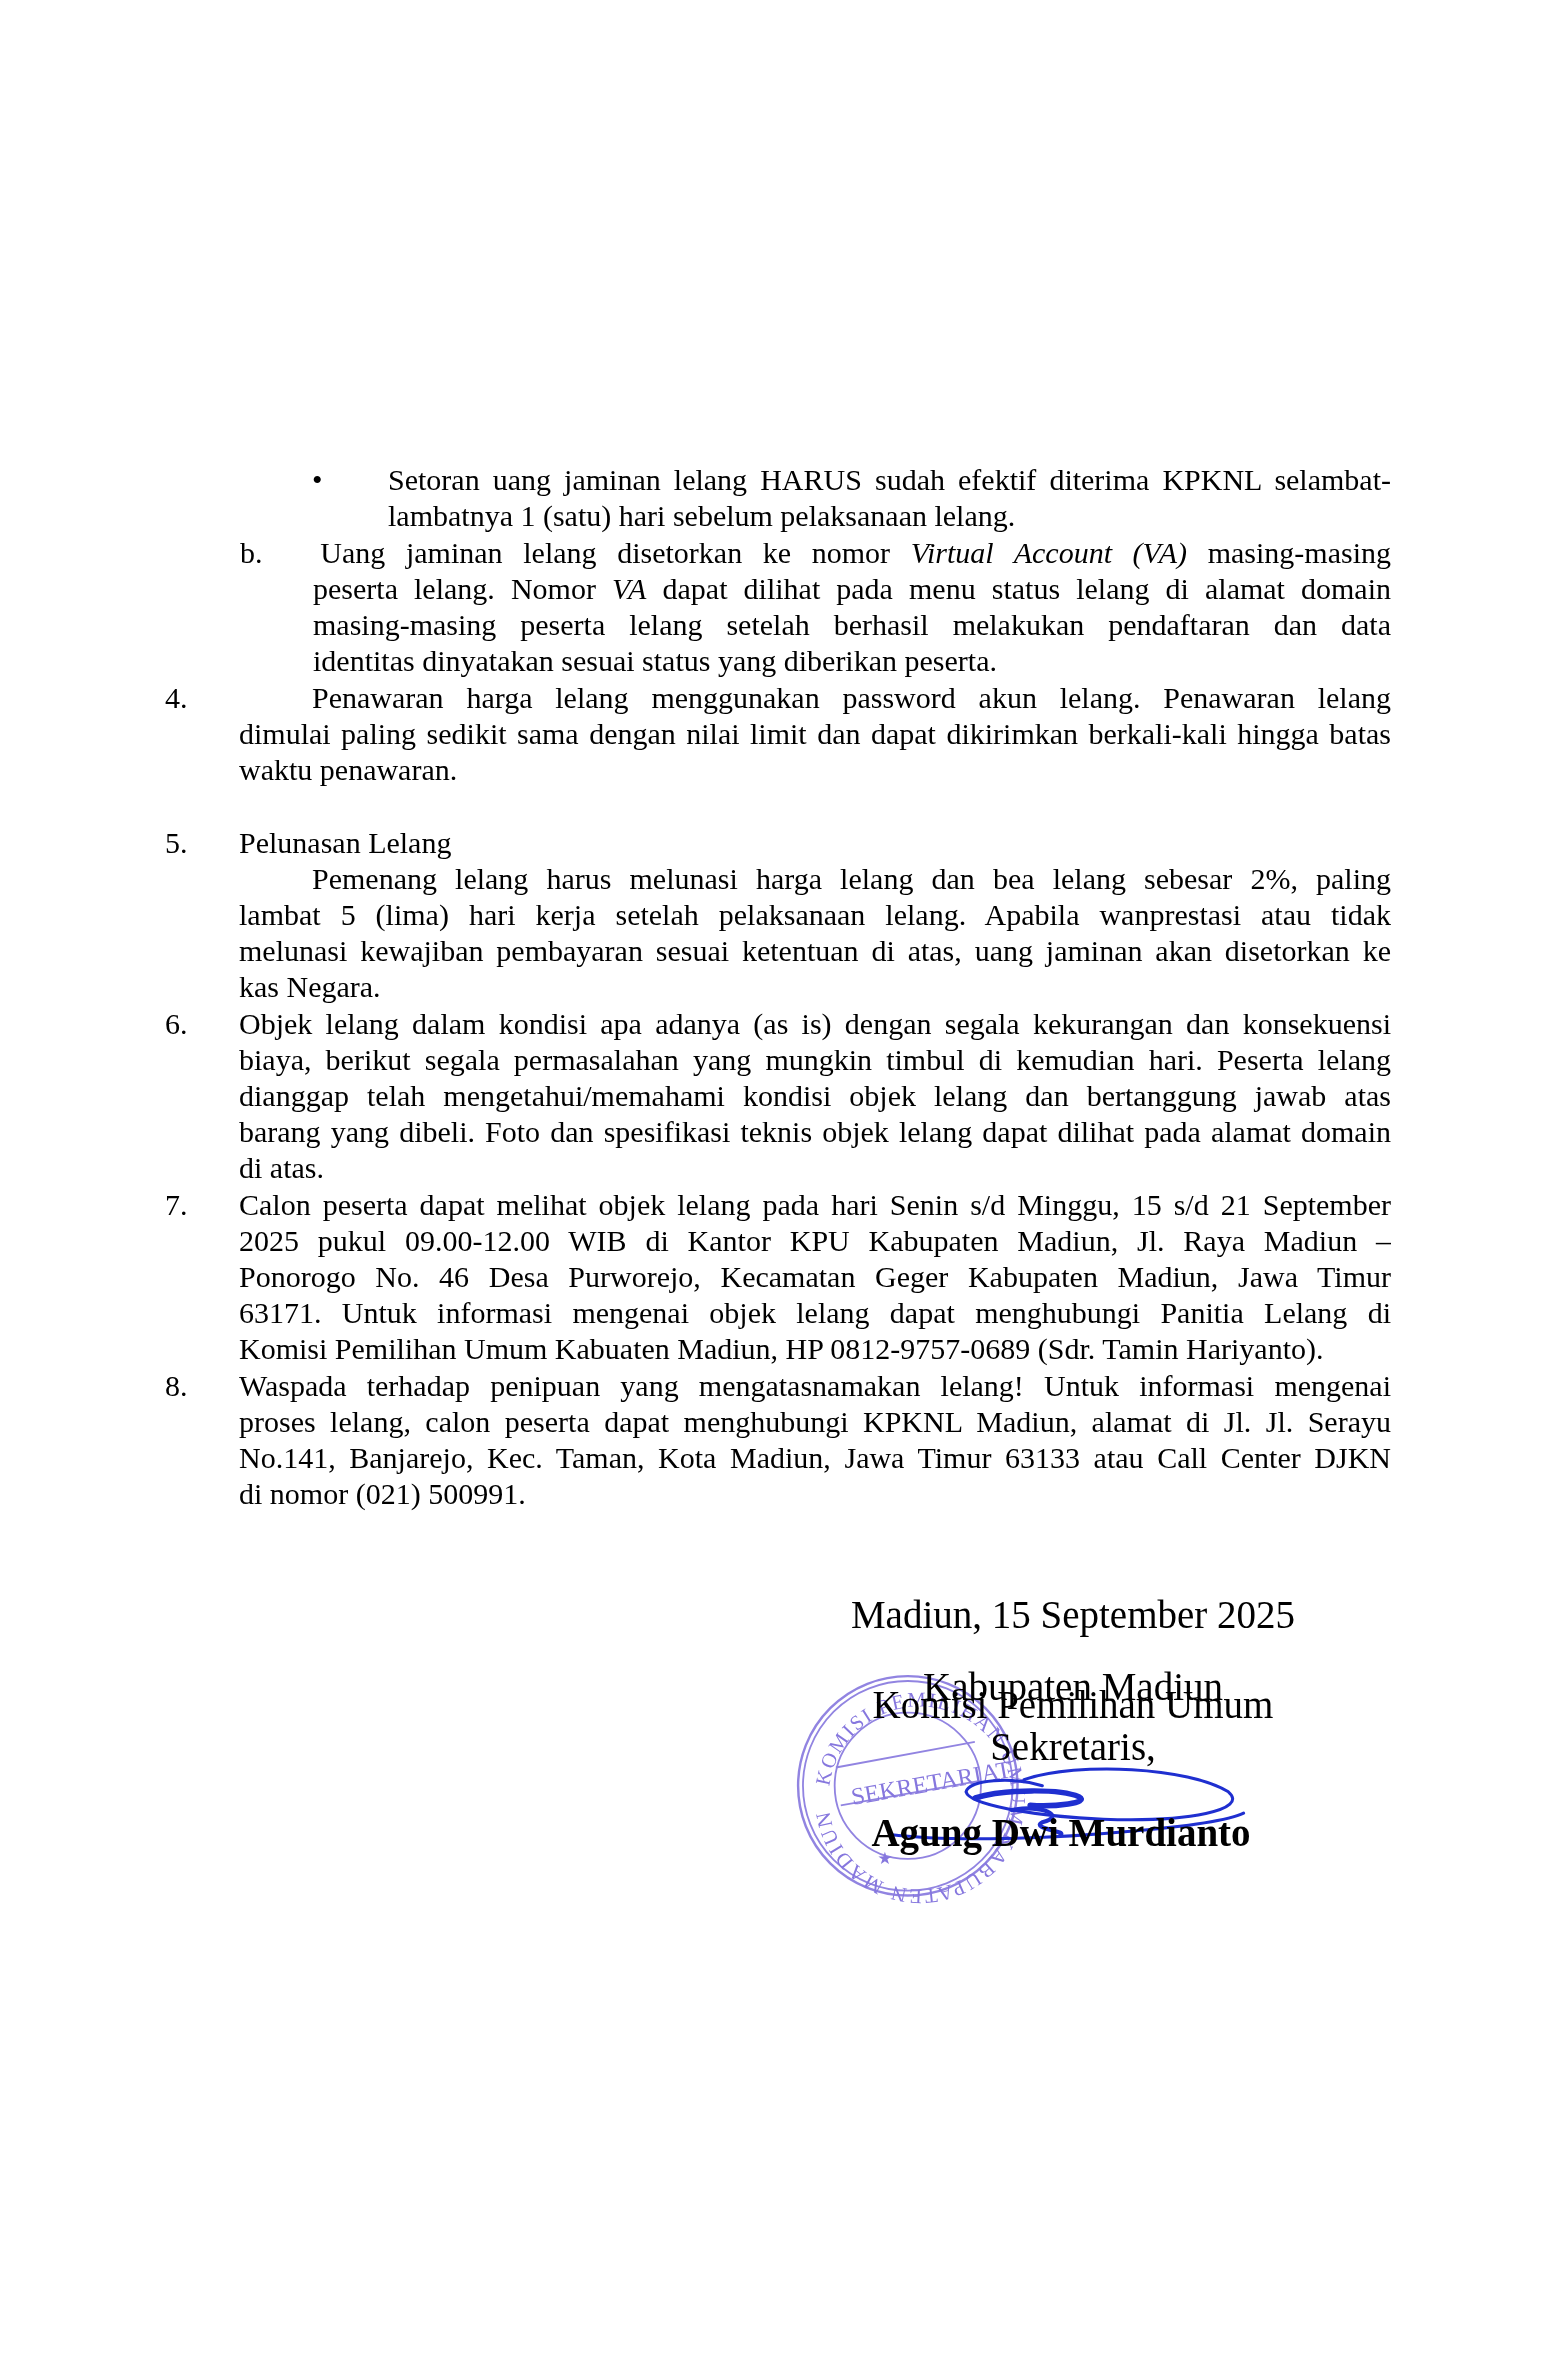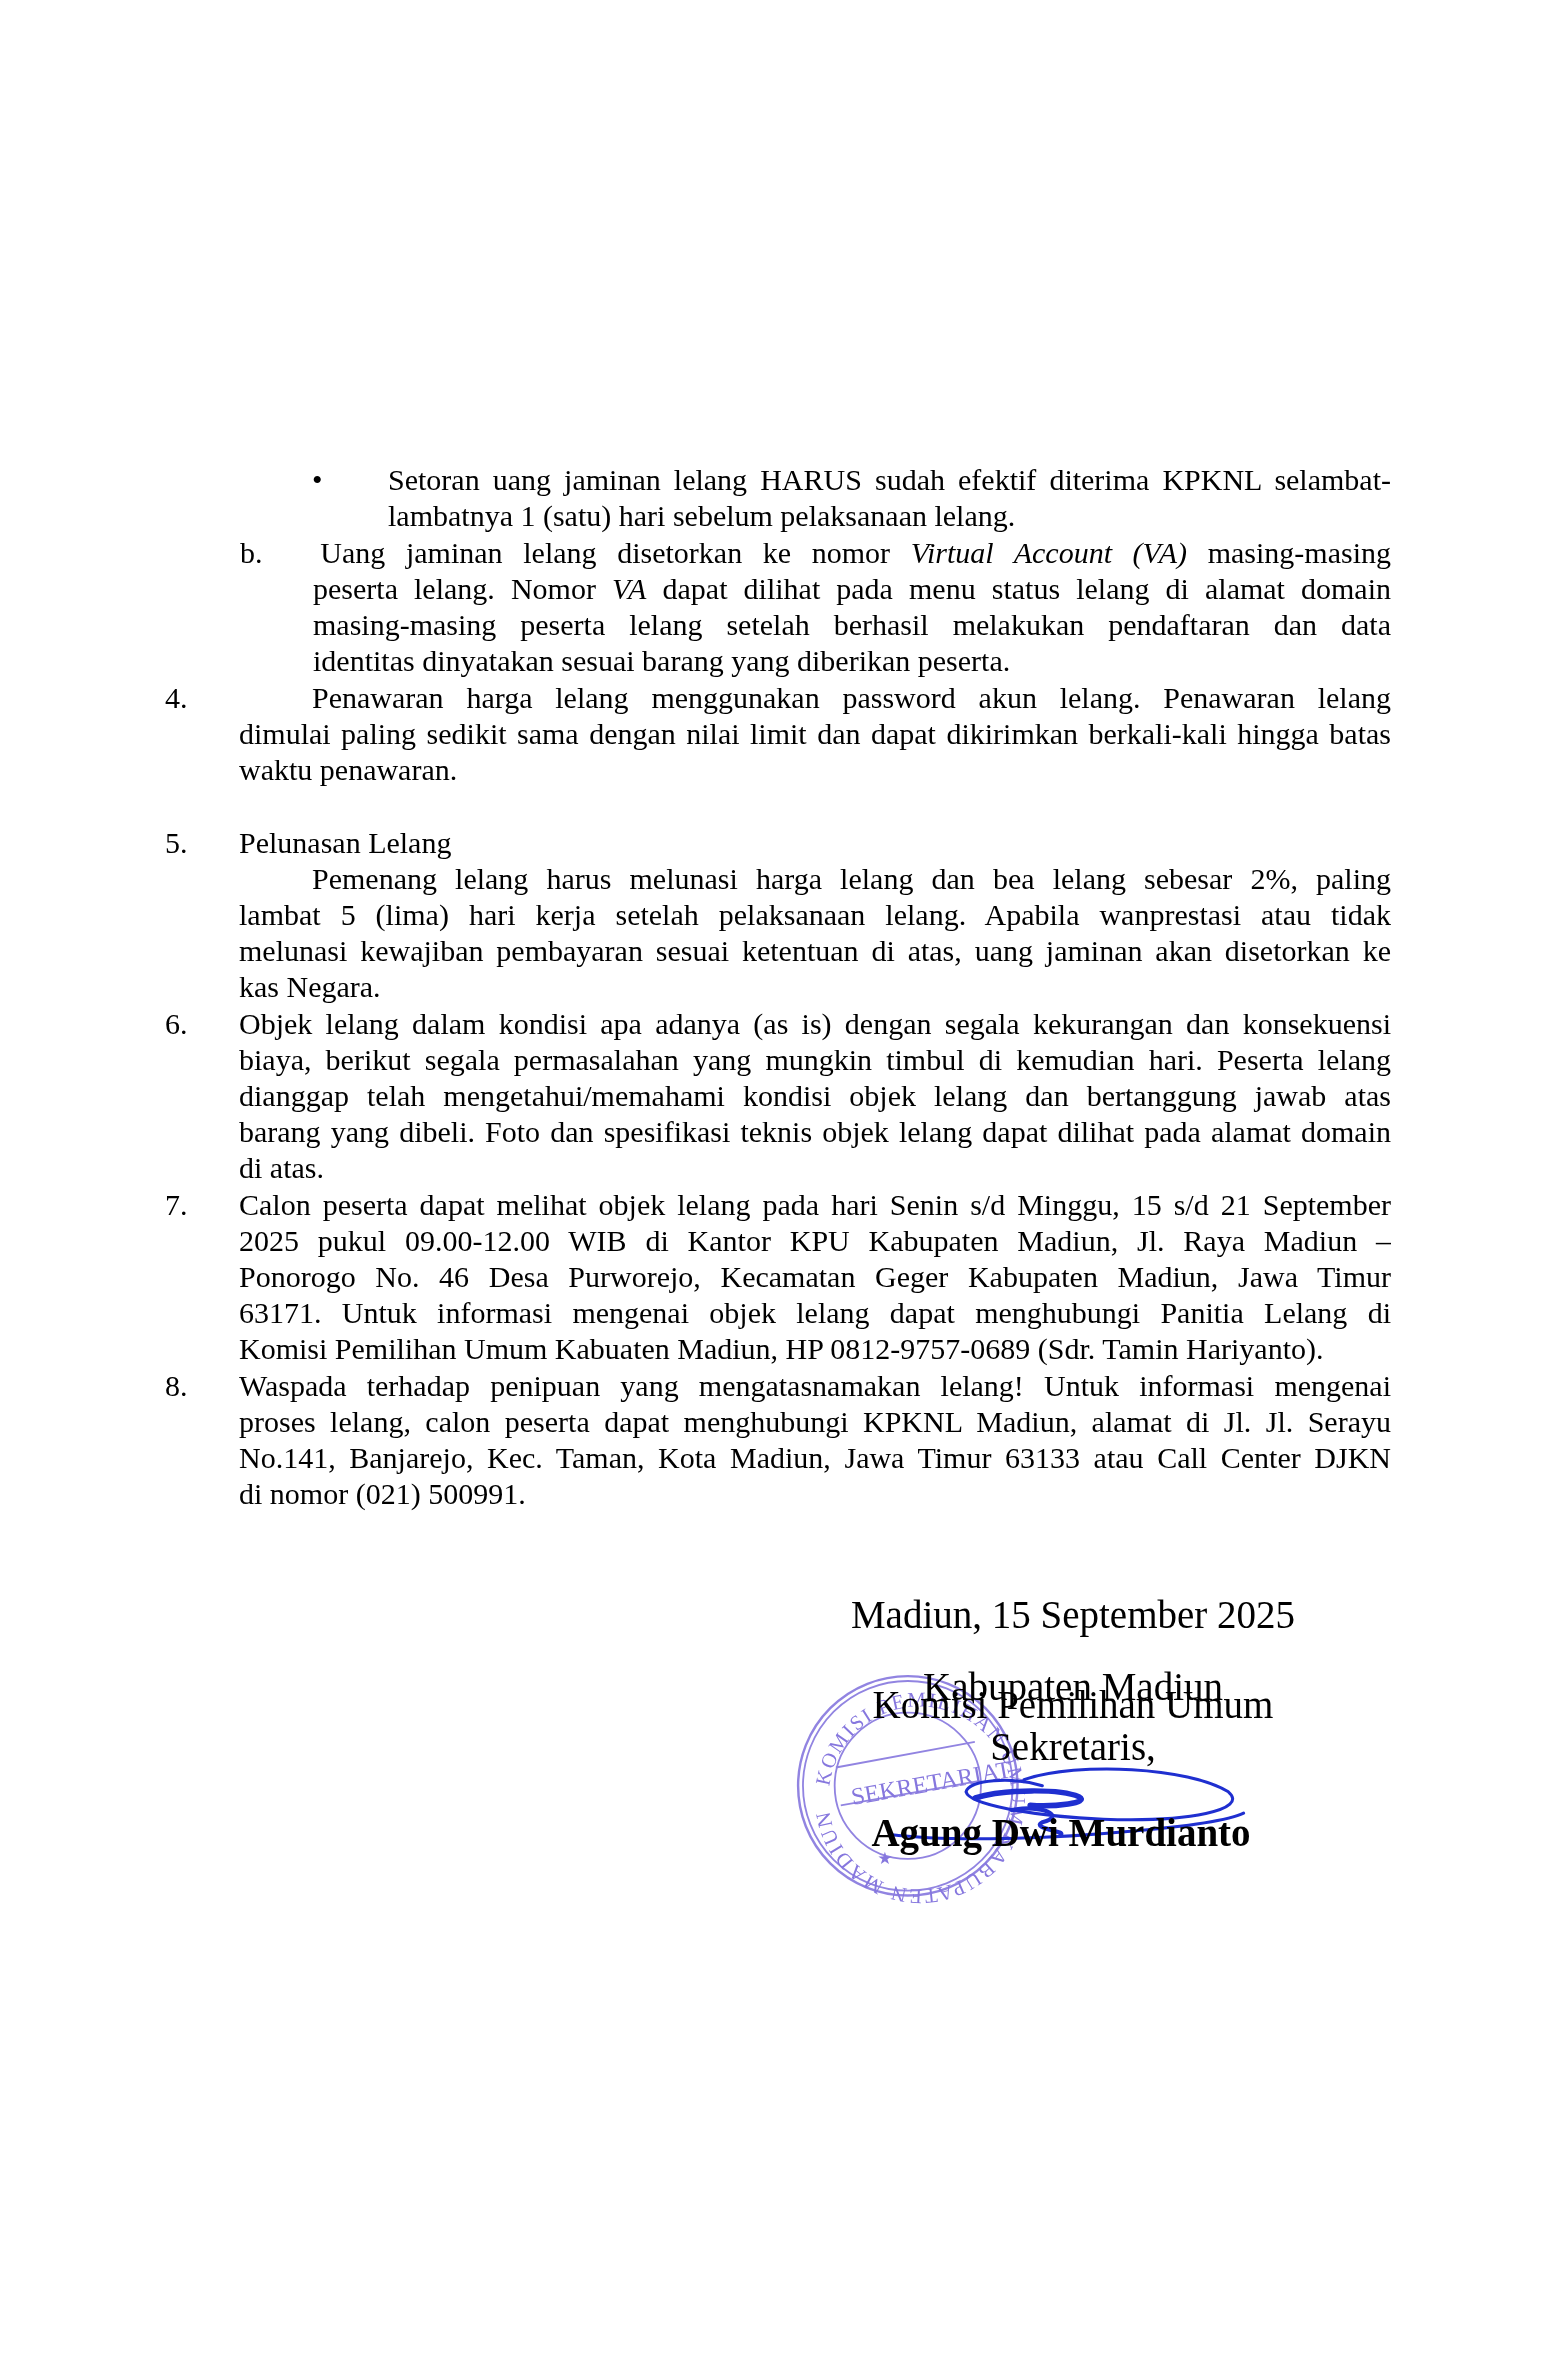--- a/index.html
+++ b/index.html
@@ -21,21 +21,21 @@
 <div class="para" style="left:388px; top:462px; width:1003px;">
   <span class="row j">Setoran uang jaminan lelang HARUS sudah efektif diterima KPKNL selambat-</span>
   <span class="row">lambatnya 1 (satu) hari sebelum pelaksanaan lelang.</span>
 </div>
 
 <div class="marker" style="left:240px; top:535px;">b.</div>
 <div class="para" style="left:313px; top:535px; width:1078px;">
   <span class="row j" style="padding-left:7.3px;"><span>Uang jaminan lelang disetorkan ke nomor </span><i>Virtual Account (VA)</i><span> masing-masing</span></span>
   <span class="row j"><span>peserta lelang. Nomor </span><i>VA</i><span> dapat dilihat pada menu status lelang di alamat domain</span></span>
   <span class="row j">masing-masing peserta lelang setelah berhasil melakukan pendaftaran dan data</span>
-  <span class="row">identitas dinyatakan sesuai barang yang diberikan peserta.</span>
+  <span class="row">identitas dinyatakan sesuai status yang diberikan peserta.</span>
 </div>
 
 <div class="marker" style="left:165px; top:680px;">4.</div>
 <div class="para" style="left:239px; top:680px; width:1152px;">
   <span class="row j" style="padding-left:73px;">Penawaran harga lelang menggunakan password akun lelang. Penawaran lelang</span>
   <span class="row j">dimulai paling sedikit sama dengan nilai limit dan dapat dikirimkan berkali-kali hingga batas</span>
   <span class="row">waktu penawaran.</span>
 </div>
 
 <div class="marker" style="left:165px; top:825px;">5.</div>

